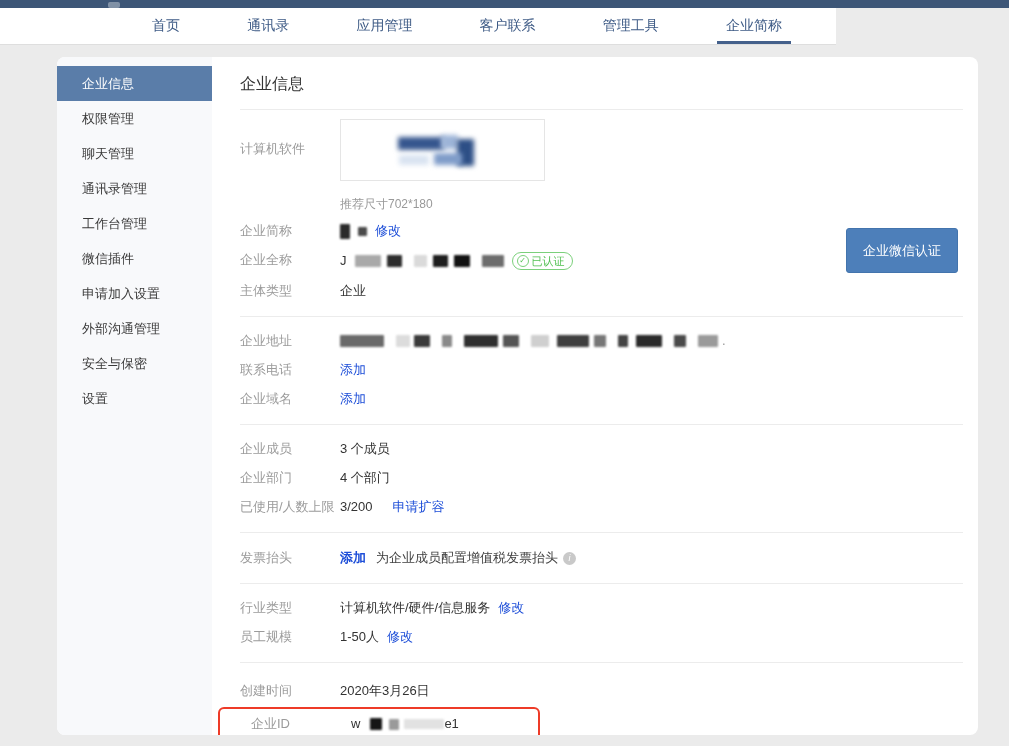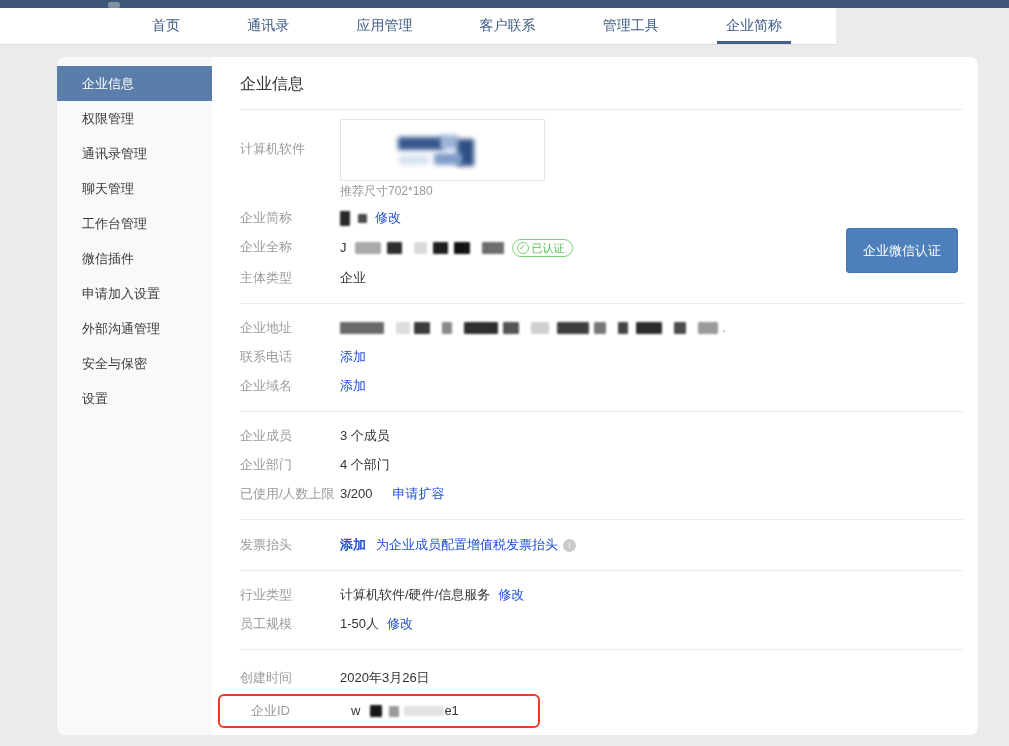--- a/index.html
+++ b/index.html
@@ -34,31 +34,31 @@
   .row { display:flex; align-items:flex-start; margin-top:13px; min-height:16px; line-height:16px; }
   .row .lbl { width:100px; flex:0 0 100px; color:#9b9b9b; }
   .row .val { color:#333; display:flex; align-items:center; flex-wrap:nowrap; }
   a.lnk { color:#1d4ed8; text-decoration:none; cursor:pointer;font-family:Liberation Serif, serif; }
   a.lnk.bold { font-weight:bold; }
   .gap8 { display:inline-block; width:8px; }
   .gap12 { display:inline-block; width:12px; }
   
   .logo-box { width:205px; height:62px; border:1px solid #e5e5e5; background:#fff; position:relative; overflow:hidden; }
   .logo-box .b { position:absolute; filter:blur(2.5px); border-radius:1px; }
-  .logo-hint { color:#999; font-size:12px; margin-top:2px; }
+  .logo-hint { color:#999; font-size:12px; margin-top:15px; }
   
   .rb { display:inline-block; height:12px; border-radius:1px; filter:blur(1.3px); vertical-align:-2px; }
   
   .badge { display:inline-flex; align-items:center; border:1px solid #7bd07b; color:#53c053; border-radius:10px; height:18px; padding:0 7px 0 4px; font-size:11px; margin-left:8px; background:#fff; }
   .badge .chk { display:inline-flex; align-items:center; justify-content:center; width:12px; height:12px; border:1px solid #7bd07b; border-radius:50%; font-size:8px; margin-right:3px; color:#53c053; }
   
   .certify-btn { position:absolute; right:20px; top:171px; width:112px; height:45px; background:#4d7fba; border:1px solid #4374ad; border-radius:3px; color:#fff; font-size:13px; cursor:pointer; font-family:inherit; }
   
   .info-i { display:inline-flex; align-items:center; justify-content:center; width:13px; height:13px; border-radius:50%; background:#c9c9c9; color:#fff; font-size:9px; margin-left:5px; font-style:italic; }
-  .hint-text { color:#1d4ed8; margin-left:10px; }
+  .hint-text { color:#404040; margin-left:10px; }
   
   .idrow-wrap { position:relative; margin-top:8px; margin-left:-22px; width:322px; border:2px solid #ee3b28; border-radius:6px; padding:7px 0 7px 31px; }
   .idrow-wrap .row { margin-top:0; }
 </style>
 </head>
 <body>
 
 <div class="topbar">
   <div class="topbar-frag"></div>
 </div>
@@ -85,22 +85,22 @@
         <span class="underline"></span>
       </div>
   </div>
 </div>
 
 <div class="card">
 
   <div class="sidebar">
     <div class="side-item active">企业信息</div>
     <div class="side-item">权限管理</div>
+    <div class="side-item">聊天管理</div>
     <div class="side-item">通讯录管理</div>
-    <div class="side-item">聊天管理</div>
     <div class="side-item">工作台管理</div>
     <div class="side-item">微信插件</div>
     <div class="side-item">申请加入设置</div>
     <div class="side-item">外部沟通管理</div>
     <div class="side-item">安全与保密</div>
     <div class="side-item">设置</div>
   </div>
 
   <div class="content">
     <div class="page-title">企业信息</div>

